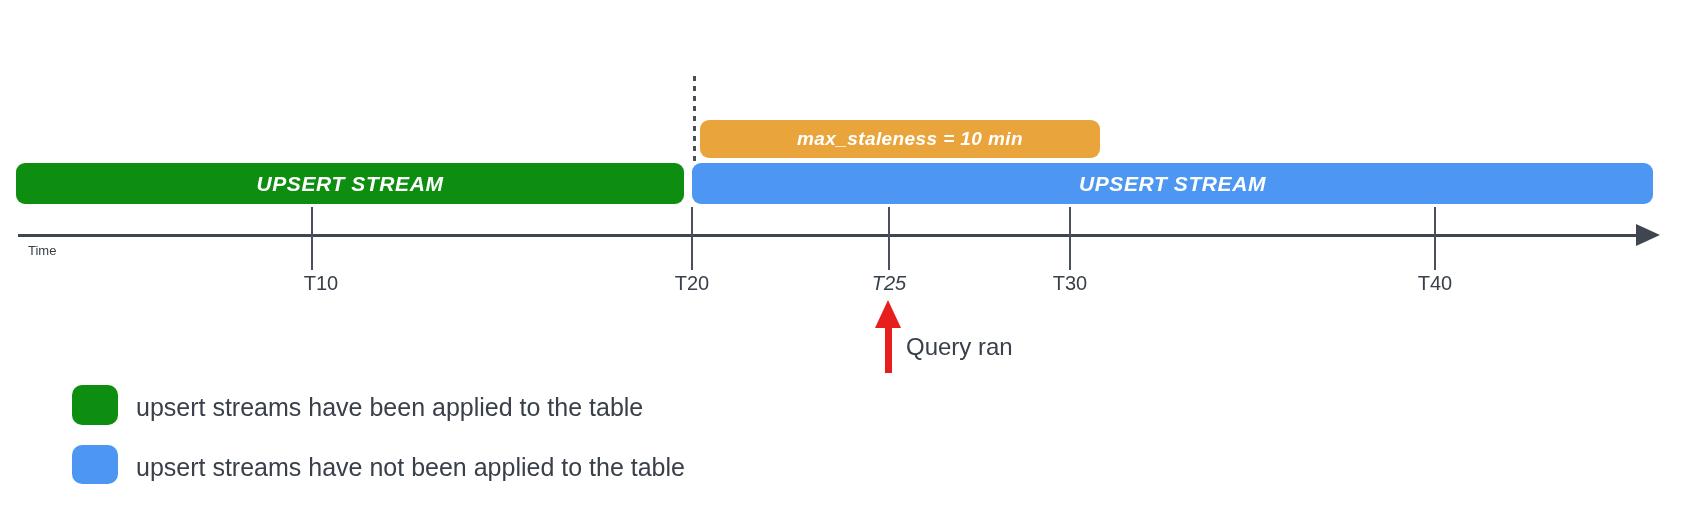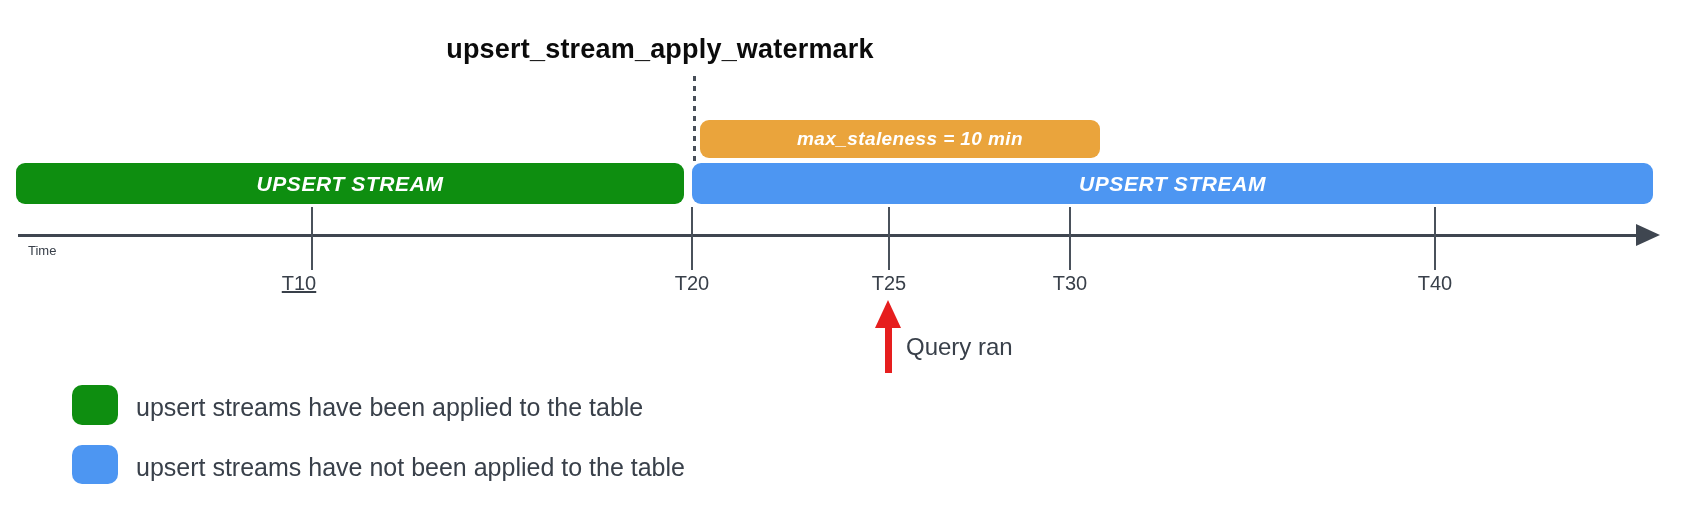--- a/index.html
+++ b/index.html
@@ -48,21 +48,20 @@
   .q-label{ position:absolute; left:906px; top:333px; font-size:24px; color:var(--text);}
   .legend{ position:absolute; left:0; top:0;}
   .legend-swatch{ position:absolute; left:72px; width:46px; height:40px; border-radius:10px;}
   .legend-text{ position:absolute; left:136px; font-size:25px; color:var(--text); white-space:nowrap;}
 </style>
 </head>
 <body>
 
 <div id="canvas">
 
-  <div class="title">upsert_stream_apply_watermark</div>
 
   <div class="dotted-line"></div>
 
   <div class="bar bar-staleness">
     <span>max_staleness = 10 min</span>
   </div>
 
   <div class="bar bar-applied">
     <span>UPSERT STREAM</span>
   </div>
@@ -70,25 +69,25 @@
   <div class="bar bar-unapplied">
     <span>UPSERT STREAM</span>
   </div>
 
   <div class="axis-line"></div>
   <div class="axis-head"></div>
   <div class="axis-label">Time</div>
 
   <div id="ticks">
       <div class="tick" style="left: 311px;"></div>
-      <div class="tick-label" style="left: 254px; text-decoration: underline;">T10</div>
+      <div class="tick-label" style="left: 276px;">T10</div>
       <div class="tick" style="left: 691px;"></div>
       <div class="tick-label" style="left: 647px;">T20</div>
       <div class="tick" style="left: 888px;"></div>
-      <div class="tick-label" style="left: 844px;">T25</div>
+      <div class="tick-label" style="left: 844px; font-style: italic;">T25</div>
       <div class="tick" style="left: 1069px;"></div>
       <div class="tick-label" style="left: 1025px;">T30</div>
       <div class="tick" style="left: 1434px;"></div>
       <div class="tick-label" style="left: 1390px;">T40</div>
     </div>
 
   <div class="q-arrow-head"></div>
   <div class="q-arrow-shaft"></div>
   <div class="q-label">Query ran</div>
 

